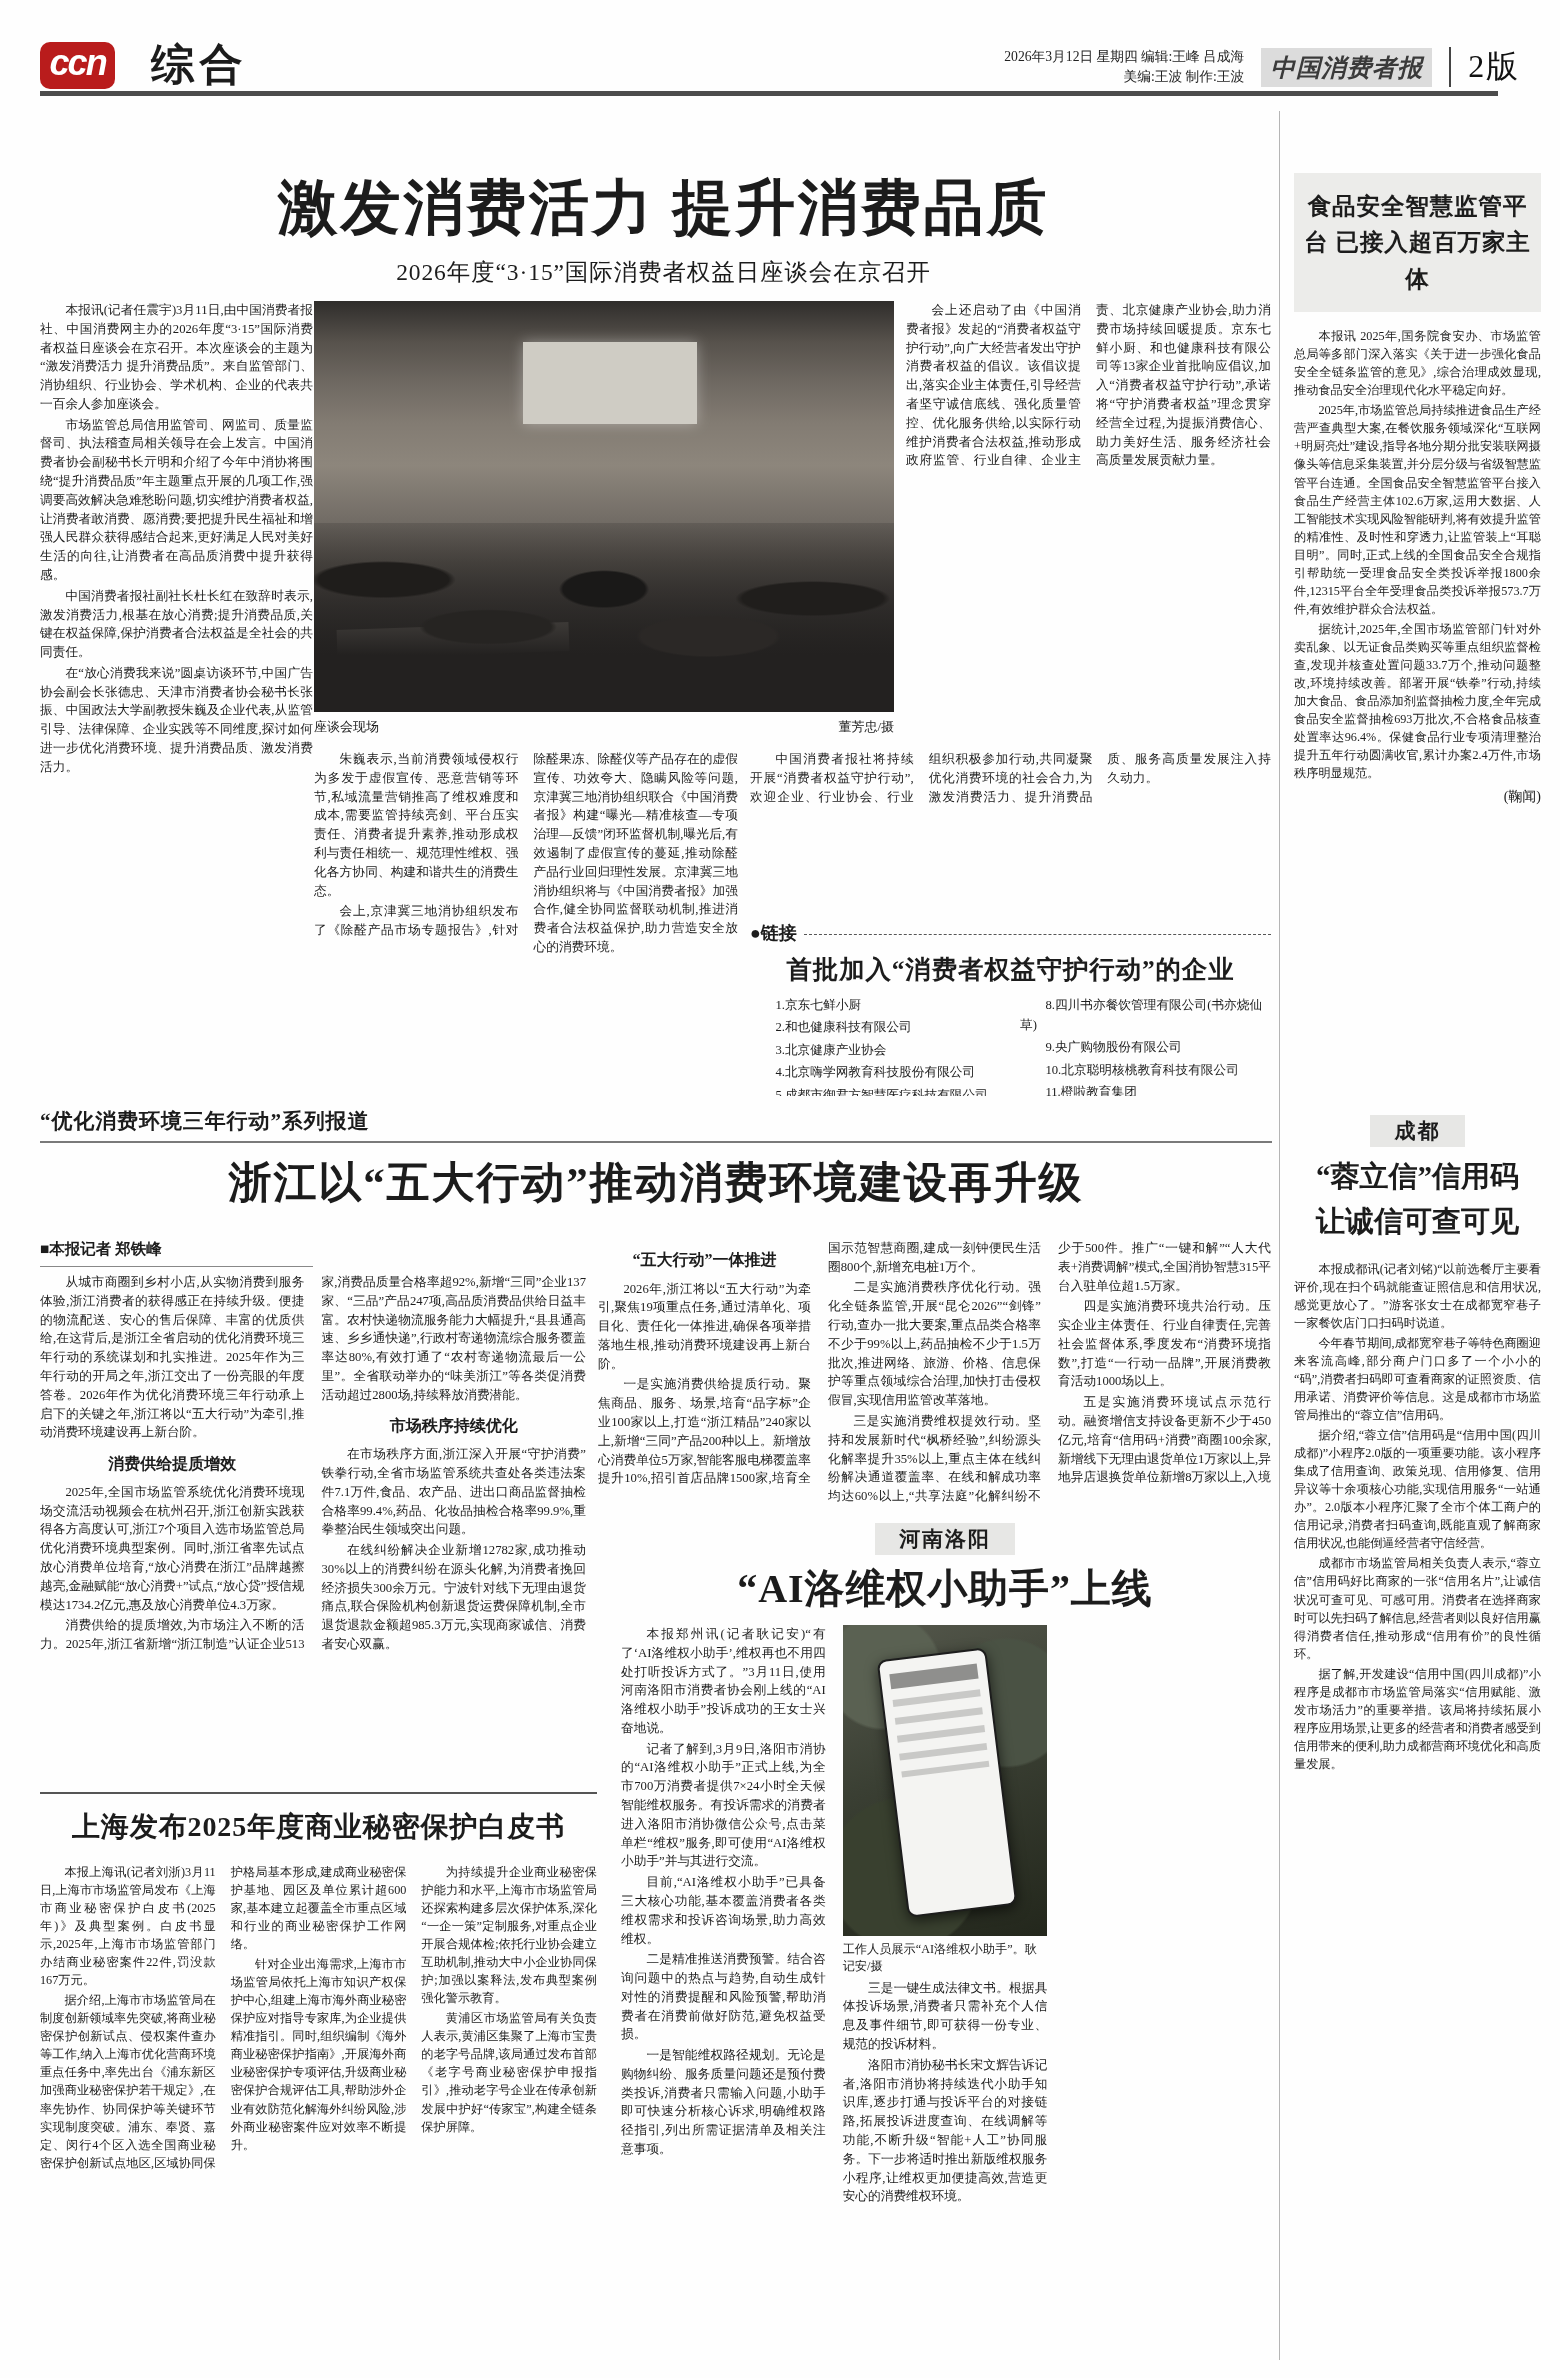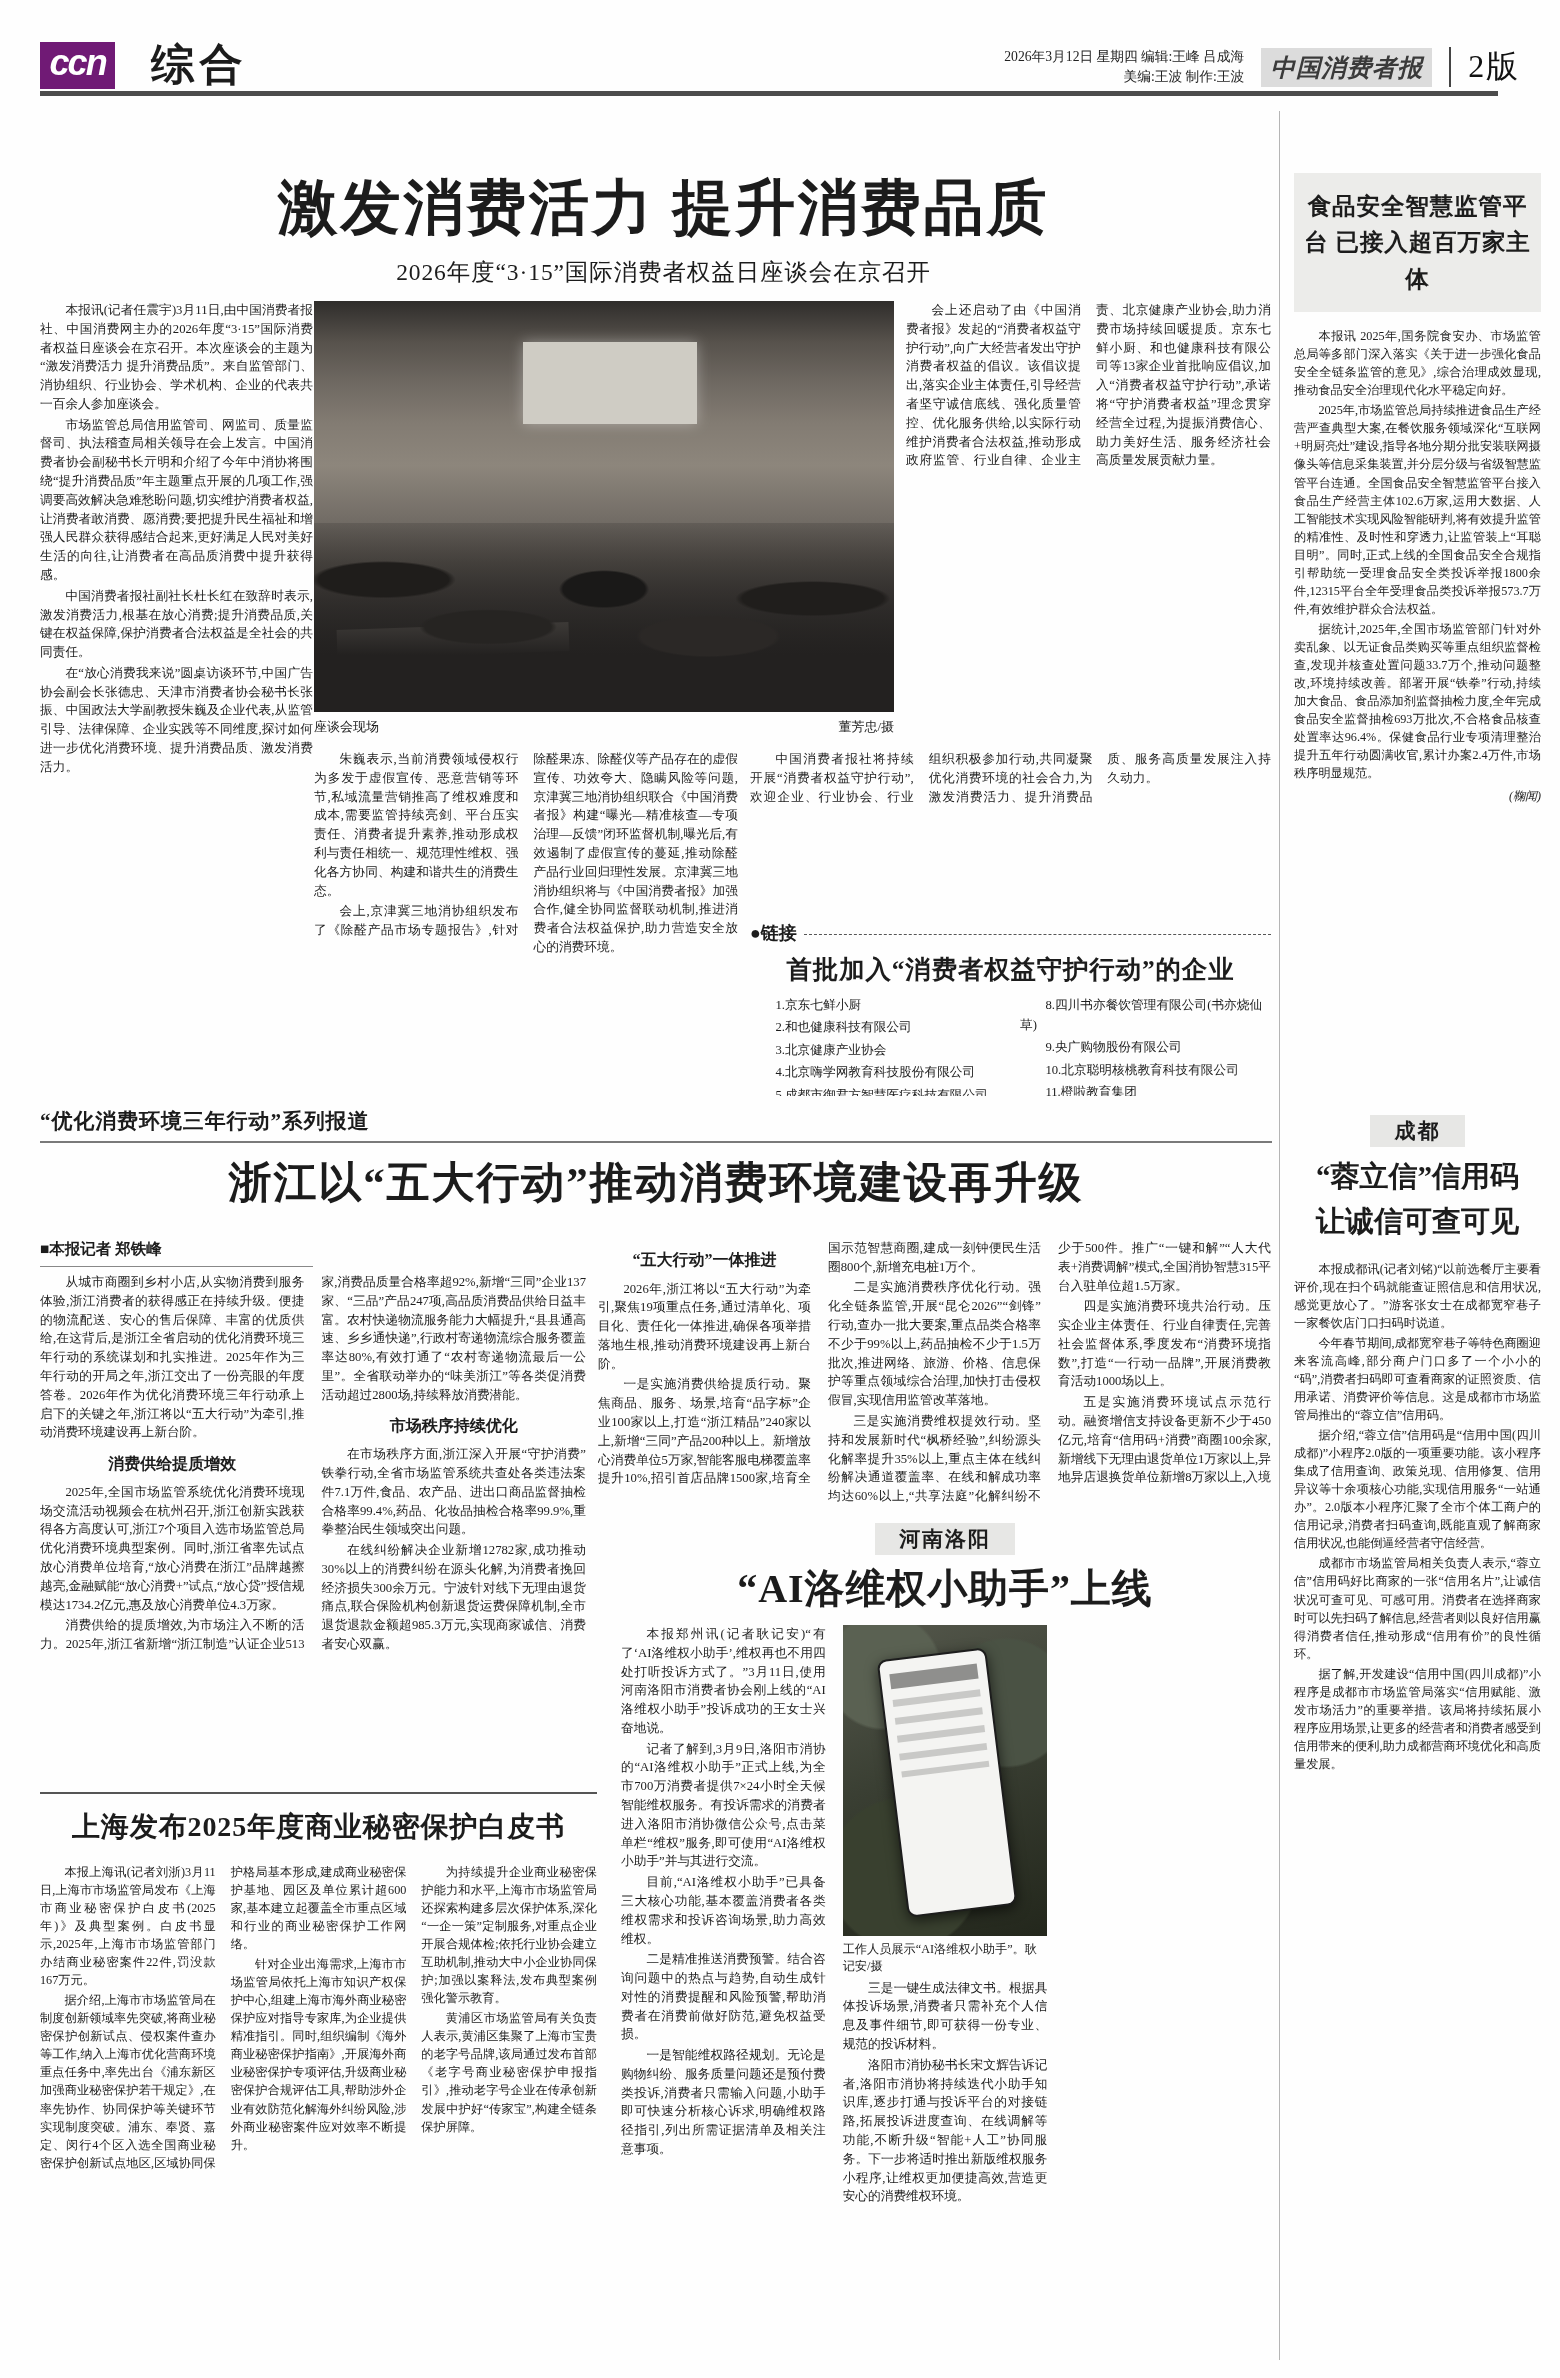--- a/index.html
+++ b/index.html
@@ -1,23 +1,23 @@
 <!DOCTYPE html>
 <html lang="zh" style="font-size:15px"><head>
 <meta charset="utf-8">
 <style>
   html,body{margin:0;padding:0;background:#e8e8e6;}
   .page{position:relative;width:1560px;height:2379px;background:#fefefe;margin:0 auto;
         font-family:"Liberation Serif","DejaVu Serif",serif;color:#1c1c1c;overflow:hidden;}
   
   .hdr{position:absolute;left:40px;top:36px;right:40px;height:53px;}
-  .logo-box{position:absolute;left:0;top:5.6px;background:#701a75;color:#fff;
+  .logo-box{position:absolute;left:0;top:5.6px;background:#b91c1c;color:#fff;
             font-family:"Liberation Sans","DejaVu Sans",sans-serif;
             font-weight:bold;font-style:italic;font-size:36px;line-height:1;
-            padding:3.8px 9.4px 7.5px;letter-spacing:-1.9px;}
+            padding:3.8px 9.4px 7.5px;letter-spacing:-1.9px;border-radius:10px;}
   .section-name{position:absolute;left:111px;top:0;font-size:43px;font-weight:bold;letter-spacing:5.6px;}
   .hdr-right{position:absolute;right:0;top:9.4px;display:flex;align-items:center;gap:17px;}
   .dateline{text-align:right;font-size:13.7px;line-height:1.5;color:#222;}
   .masthead{background:#dcdcdc;color:#3a3a3a;font-weight:bold;font-style:italic;
             font-size:24.5px;padding:2.8px 9.4px;letter-spacing:0.9px;}
   .hdr-divider{width:1.9px;height:40px;background:#444;}
   .page-no{font-size:32px;letter-spacing:1.9px;color:#111;}
   .top-rule{position:absolute;left:40px;top:91px;width:1458px;height:4.7px;background:#4c4c4c;}
   
   .body-text{font-size:12.7px;line-height:1.48;text-align:justify;overflow:hidden;}
@@ -62,21 +62,21 @@
   .link-tagrow{display:flex;align-items:center;gap:7.5px;}
   .link-tag{font-weight:bold;font-size:18px;white-space:nowrap;}
   .link-dash{flex:1;border-top:1.9px dashed #555;margin-top:2.8px;}
   .link-headline{text-align:center;font-size:25.4px;font-weight:bold;margin:7.5px 0 9.4px;letter-spacing:0.9px;}
   .companies{column-count:2;column-gap:19px;font-size:12.7px;line-height:1.55;}
   .companies p{margin:0 0 2.8px;text-indent:2em;}
   
   .fs-block{position:absolute;left:1294px;top:111px;width:247px;height:979px;overflow:hidden;}
   .fs-titlebox{margin:62px 0 15px;background:#ececea;padding:15px 3.8px;text-align:center;
                font-size:23.5px;font-weight:bold;line-height:1.55;letter-spacing:0.9px;}
-  .fs-sign{text-align:right;font-size:12px;margin-top:3.8px;font-style:italic;}
+  .fs-sign{text-align:right;font-size:14px;margin-top:3.8px;}
   
   .series-banner{position:absolute;left:40px;top:1107px;font-size:21px;font-weight:bold;letter-spacing:0.9px;}
   .series-rule{position:absolute;left:40px;top:1141px;width:1232px;height:1.9px;background:#7a7a7a;}
   .zj-headline{position:absolute;left:40px;top:1154px;width:1232px;text-align:center;
                font-size:43px;font-weight:bold;letter-spacing:1.9px;white-space:nowrap;}
   .zj-byline{position:absolute;left:40px;top:1239px;width:273px;font-size:15.5px;font-weight:bold;
              border-bottom:0.9px solid #888;padding-bottom:5.6px;}
   .zj-blockA{position:absolute;left:40px;top:1273px;width:546px;height:503px;column-count:2;column-gap:17px;}
   .zj-blockB{position:absolute;left:598px;top:1239px;width:673px;height:279px;column-count:3;column-gap:17px;}
   

